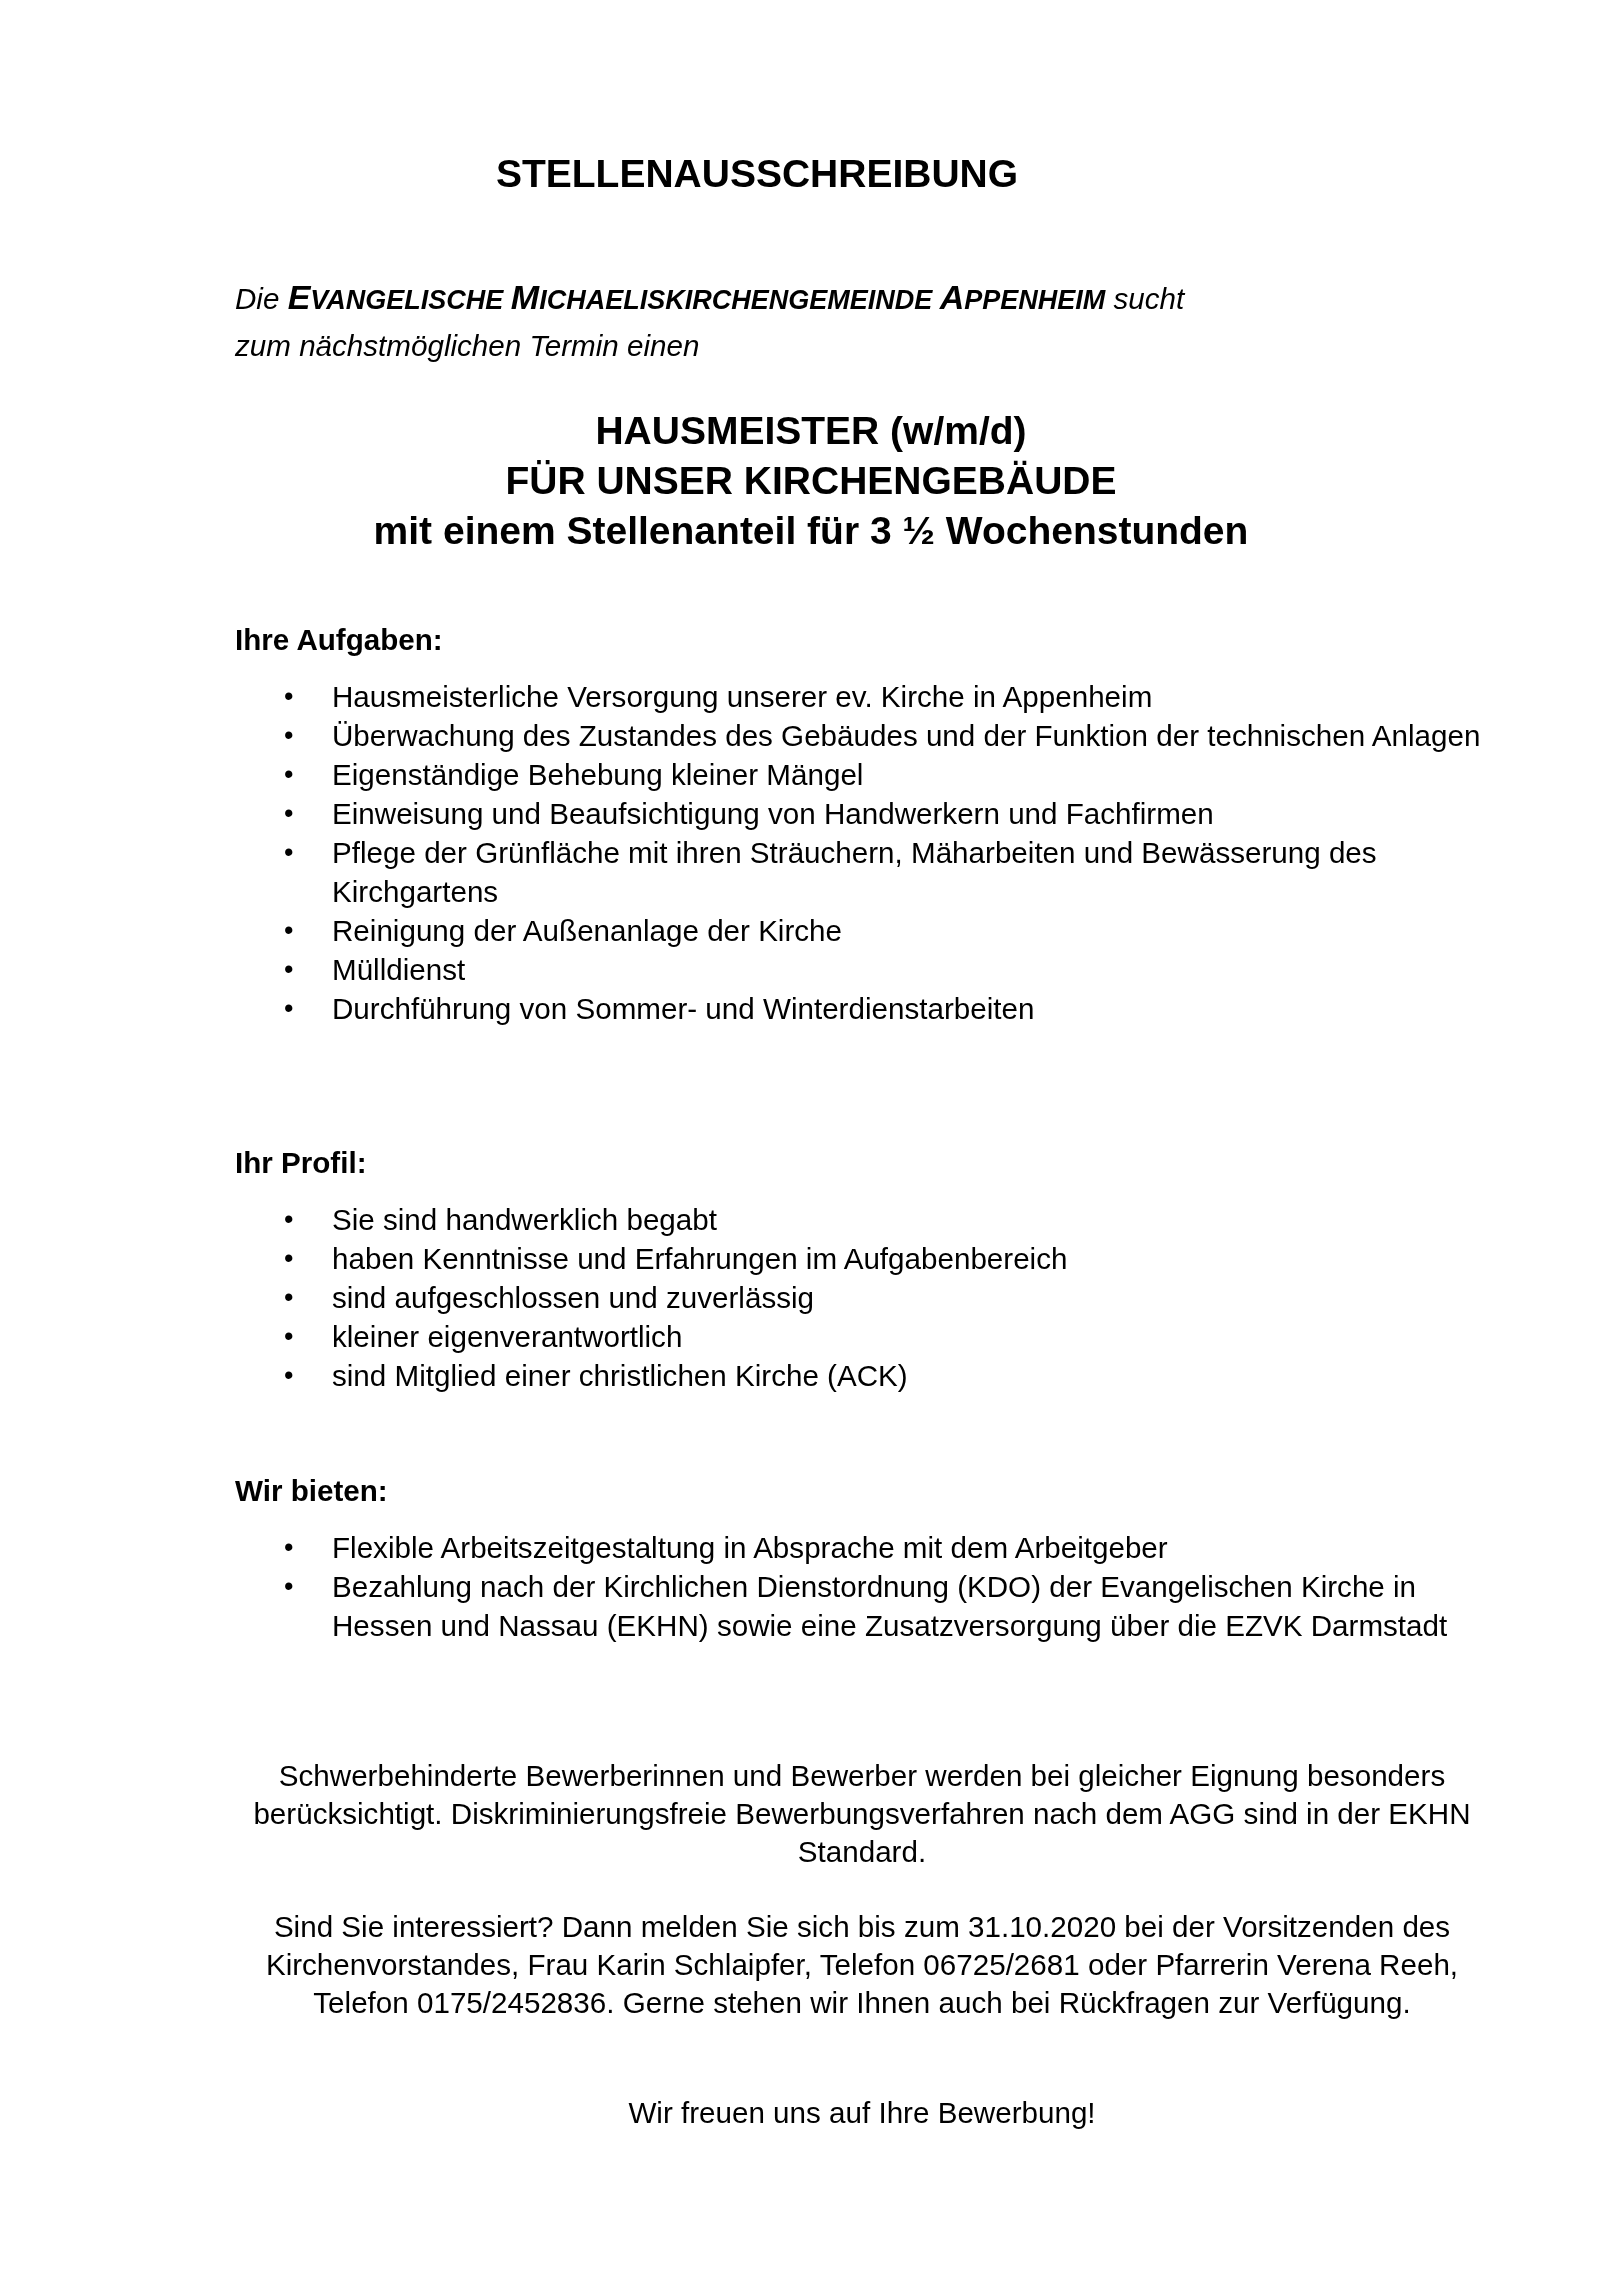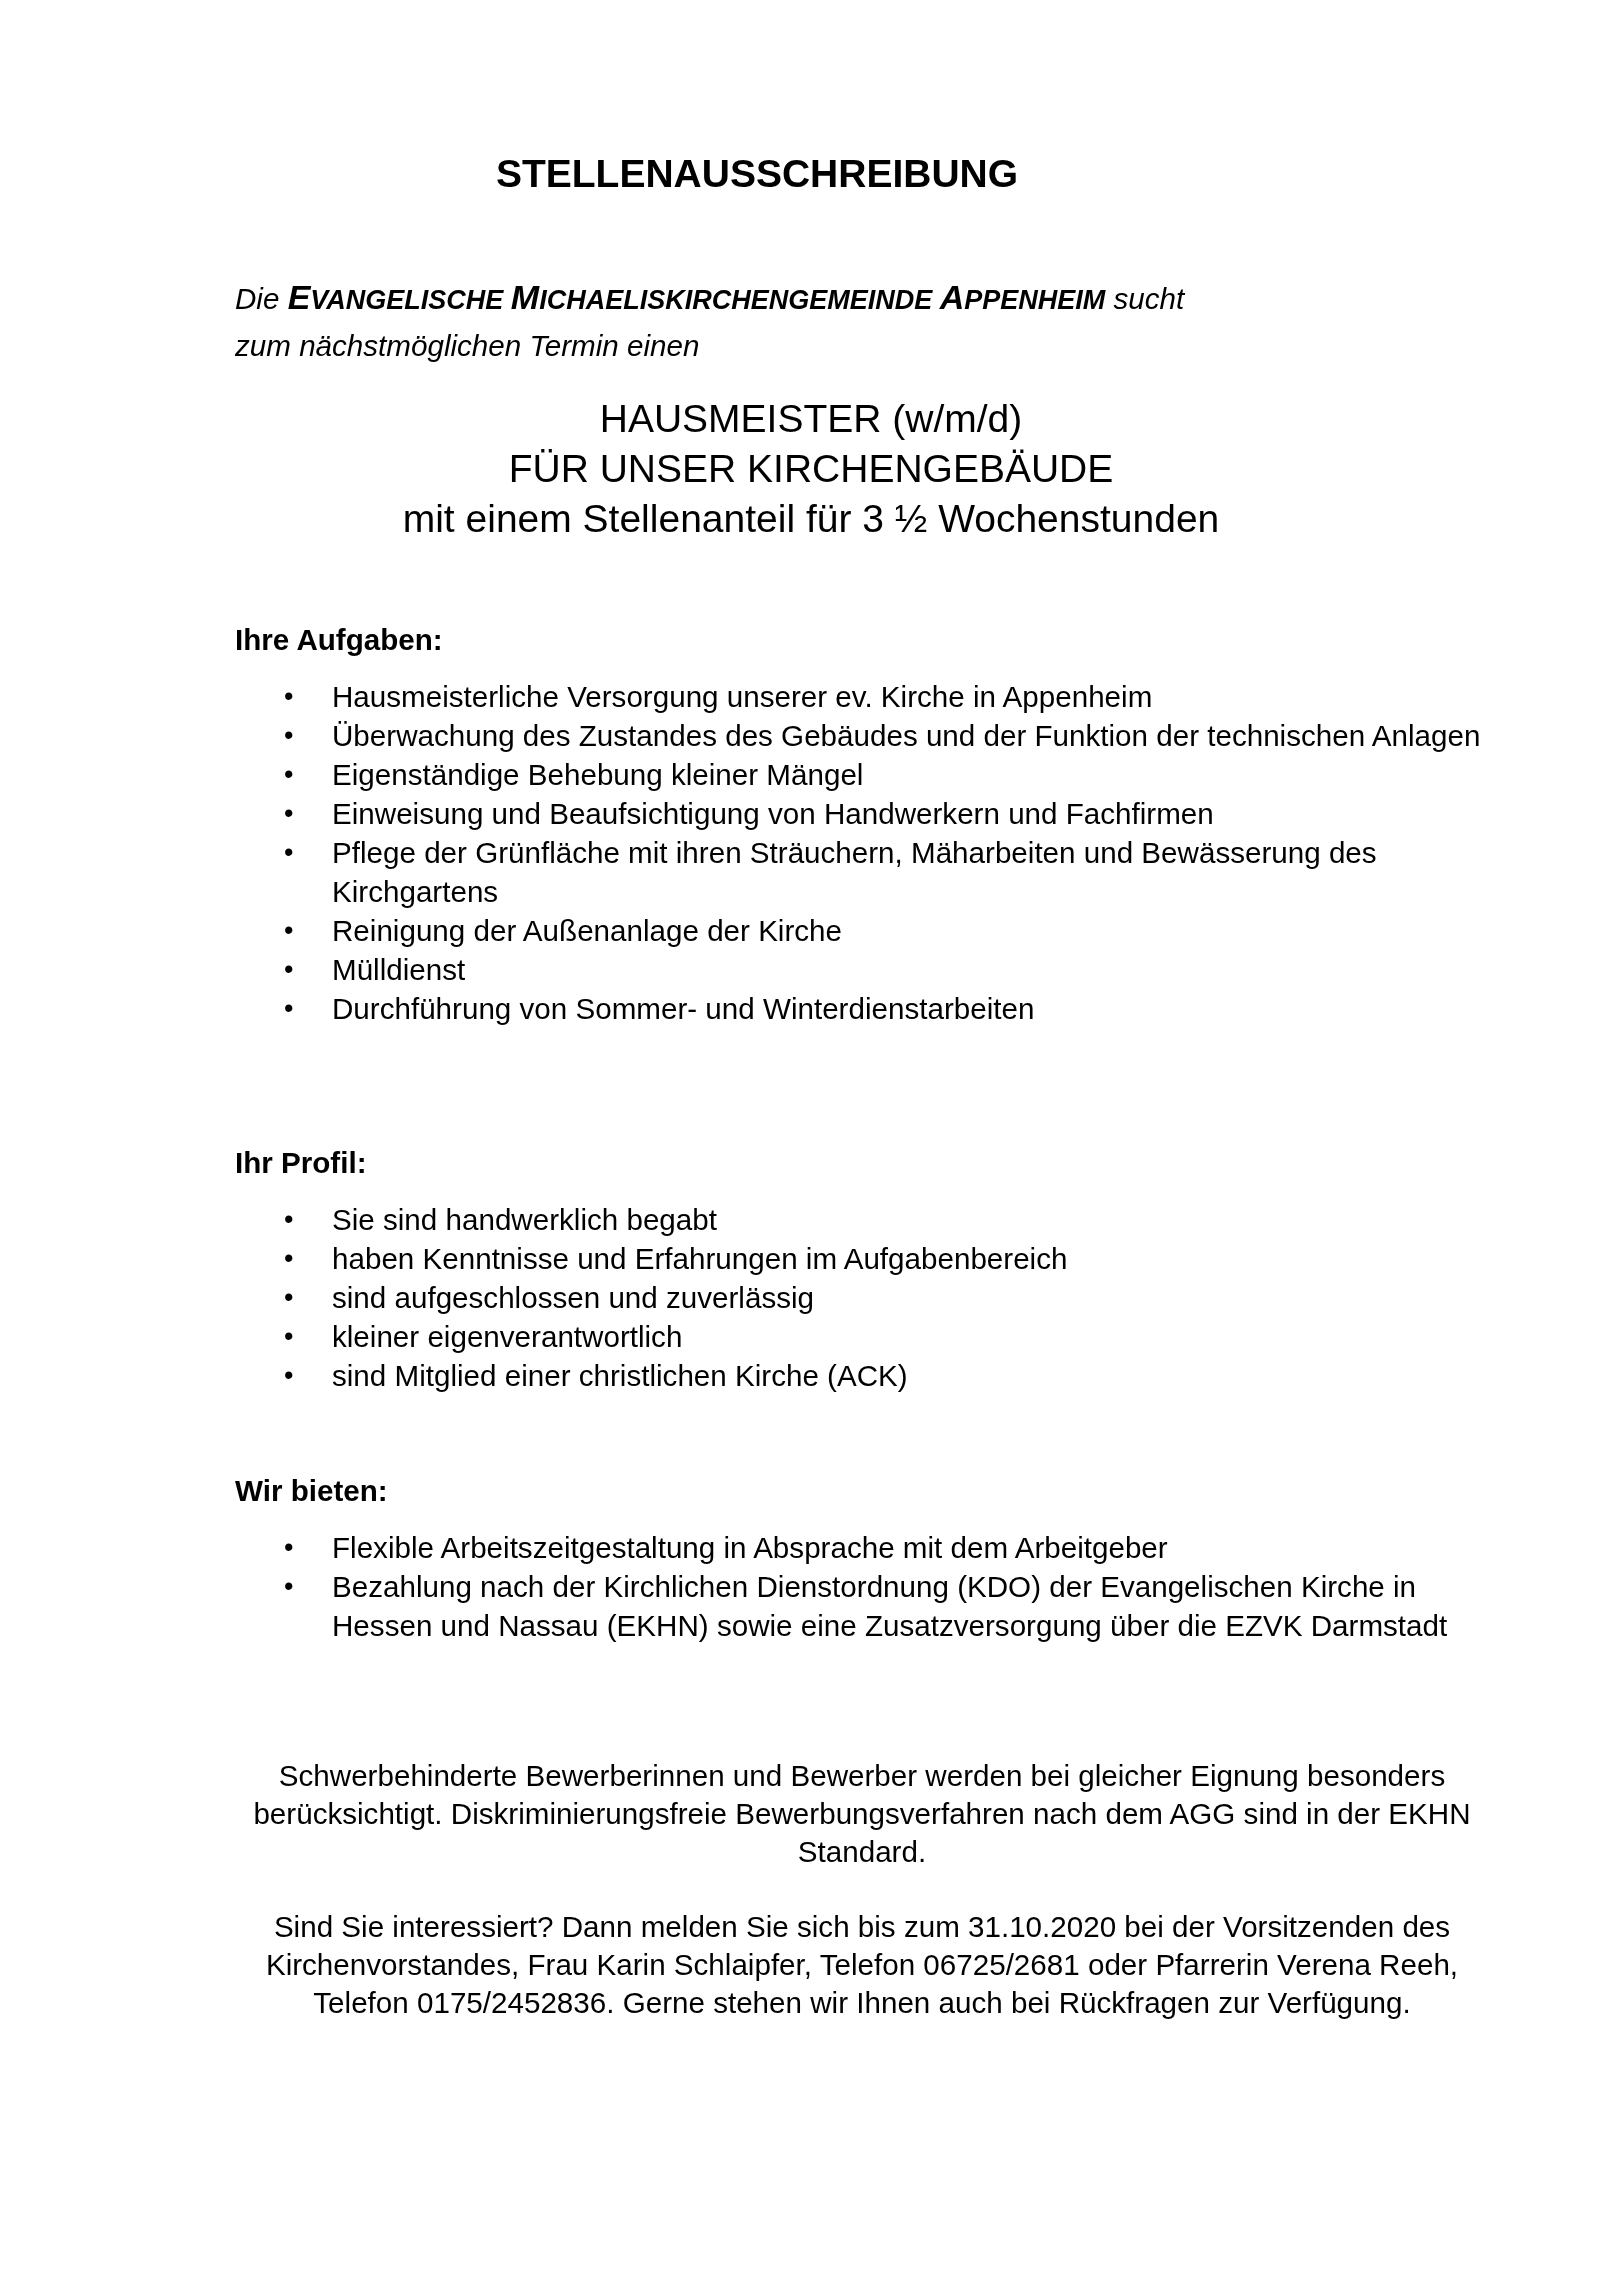--- a/index.html
+++ b/index.html
@@ -12,22 +12,22 @@
       position: absolute; left: 0; width: 1514px; top: 152px; text-align: center;
       font-weight: bold; font-size: 39px; letter-spacing: 0px;
     }
     .intro {
       position: absolute; left: 235px; width: 1254px; top: 274px;
       font-size: 29.6px; line-height: 46px; font-style: italic;
     }
     .intro .caps { font-weight: bold; font-size: 34px; }
     .intro .caps .sc { font-size: 27px; }
     .headline {
-      position: absolute; left: 0; width: 1622px; top: 394px; text-align: center;
-      font-weight: normal; font-size: 39px; line-height: 50px;
+      position: absolute; left: 0; width: 1622px; top: 406px; text-align: center;
+      font-weight: bold; font-size: 39px; line-height: 50px;
     }
     .section-h {
       position: absolute; left: 235px; font-weight: bold; font-size: 29.6px;
     }
     ul.blist {
       position: absolute; left: 235px; width: 1254px; margin: 0; padding: 0; list-style: none;
       font-size: 29.6px; line-height: 39px;
     }
     ul.blist li { position: relative; padding-left: 97px; }
     ul.blist li .bullet { position: absolute; left: 49px; top: 0; font-size: 27px; }
@@ -76,15 +76,16 @@
     </ul>
 
   <div class="section-h" style="top:1474px;">Wir bieten:</div>
   <ul class="blist" style="top:1528px;">
       <li><span class="bullet">•</span><span>Flexible Arbeitszeitgestaltung in Absprache mit dem Arbeitgeber</span></li>
       <li><span class="bullet">•</span><span>Bezahlung nach der Kirchlichen Dienstordnung (KDO) der Evangelischen Kirche in Hessen und Nassau (EKHN) sowie eine Zusatzversorgung über die EZVK Darmstadt</span></li>
     </ul>
 
   <div class="para" style="top:1757px;">Schwerbehinderte Bewerberinnen und Bewerber werden bei gleicher Eignung besonders berücksichtigt. Diskriminierungsfreie Bewerbungsverfahren nach dem AGG sind in der EKHN Standard.</div>
   <div class="para" style="top:1908px;">Sind Sie interessiert? Dann melden Sie sich bis zum 31.10.2020 bei der Vorsitzenden des Kirchenvorstandes, Frau Karin Schlaipfer, Telefon 06725/2681 oder Pfarrerin Verena Reeh, Telefon 0175/2452836. Gerne stehen wir Ihnen auch bei Rückfragen zur Verfügung.</div>
+  <div class="para" style="top:2094px;">Wir freuen uns auf Ihre Bewerbung!</div>
 
 </div>
 
 
 </body></html>

